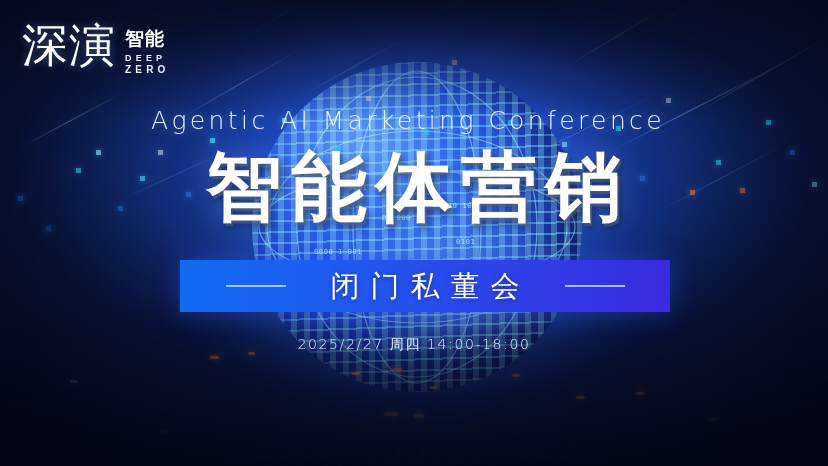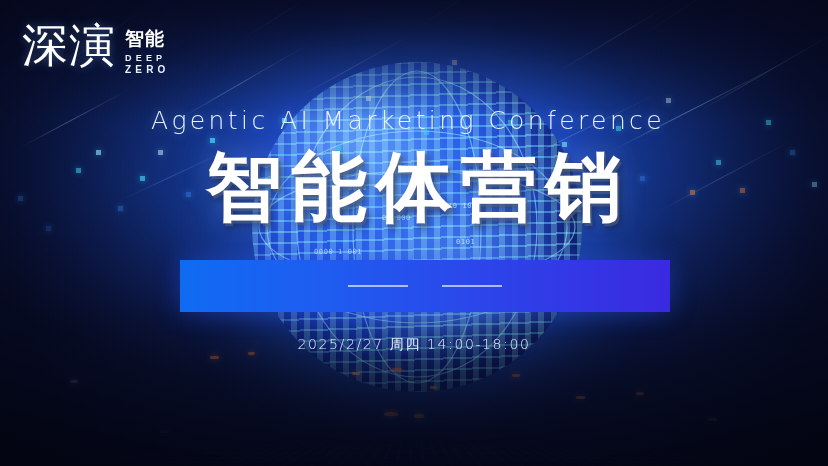--- a/index.html
+++ b/index.html
@@ -283,19 +283,20 @@
       <div class="logo-en2">ZERO</div>
     </div>
   </div>
 
   <div class="content">
     <div class="eyebrow">Agentic AI Marketing Conference</div>
     <div class="headline">智能体营销</div>
 
     <div class="subbar">
       <span class="rule"></span>
+      <span class="sub-text">闭门私董会</span>
       <span class="rule"></span>
     </div>
 
     <div class="datetime">2025/2/27  周四  14:00-18:00</div>
   </div>
 
 </div>
 
 </body></html>

